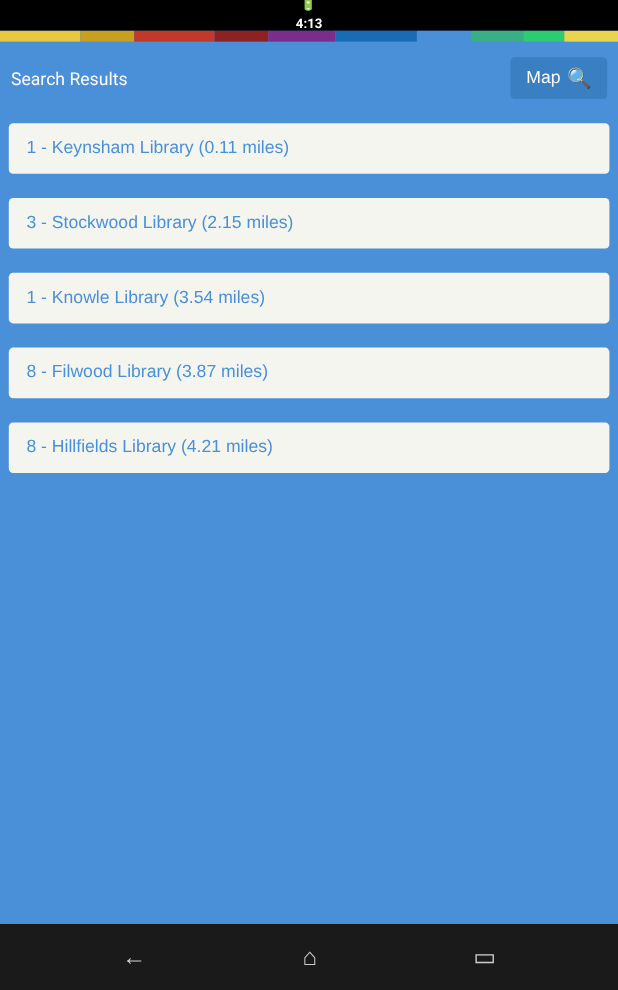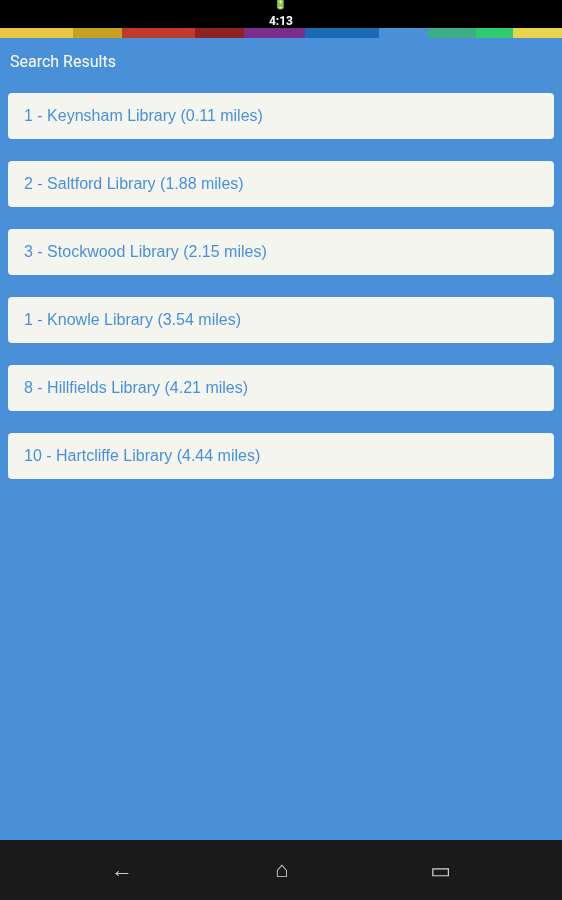--- a/index.html
+++ b/index.html
@@ -128,28 +128,31 @@
   <div class="color-segment" style="background:#7b2d8b; flex:1;"></div>
   <div class="color-segment" style="background:#1a6bb5; flex:1.2;"></div>
   <div class="color-segment" style="background:#4a90d9; flex:0.8;"></div>
   <div class="color-segment" style="background:#3aaf85; flex:0.8;"></div>
   <div class="color-segment" style="background:#2ecc71; flex:0.6;"></div>
   <div class="color-segment" style="background:#e8d44d; flex:0.8;"></div>
 </div>
 
 <div class="header">
   <span class="header-title">Search Results</span>
+  <button class="map-button">
+    <span>Map</span>
+    <span class="map-button-icon">🔍</span>
+  </button>
 </div>
 
 <div class="results-list">
 <button class="result-item">1 - Keynsham Library (0.11 miles)</button>
-    <button class="result-item">2 - Saltford Library (1.88 miles)</button>
     <button class="result-item">3 - Stockwood Library (2.15 miles)</button>
     <button class="result-item">1 - Knowle Library (3.54 miles)</button>
+    <button class="result-item">8 - Filwood Library (3.87 miles)</button>
     <button class="result-item">8 - Hillfields Library (4.21 miles)</button>
-    <button class="result-item">10 - Hartcliffe Library (4.44 miles)</button>
   </div>
 
 <div class="nav-bar">
   <span class="nav-icon">←</span>
   <span class="nav-icon">⌂</span>
   <span class="nav-icon">▭</span>
 </div>
 
 </body></html>

